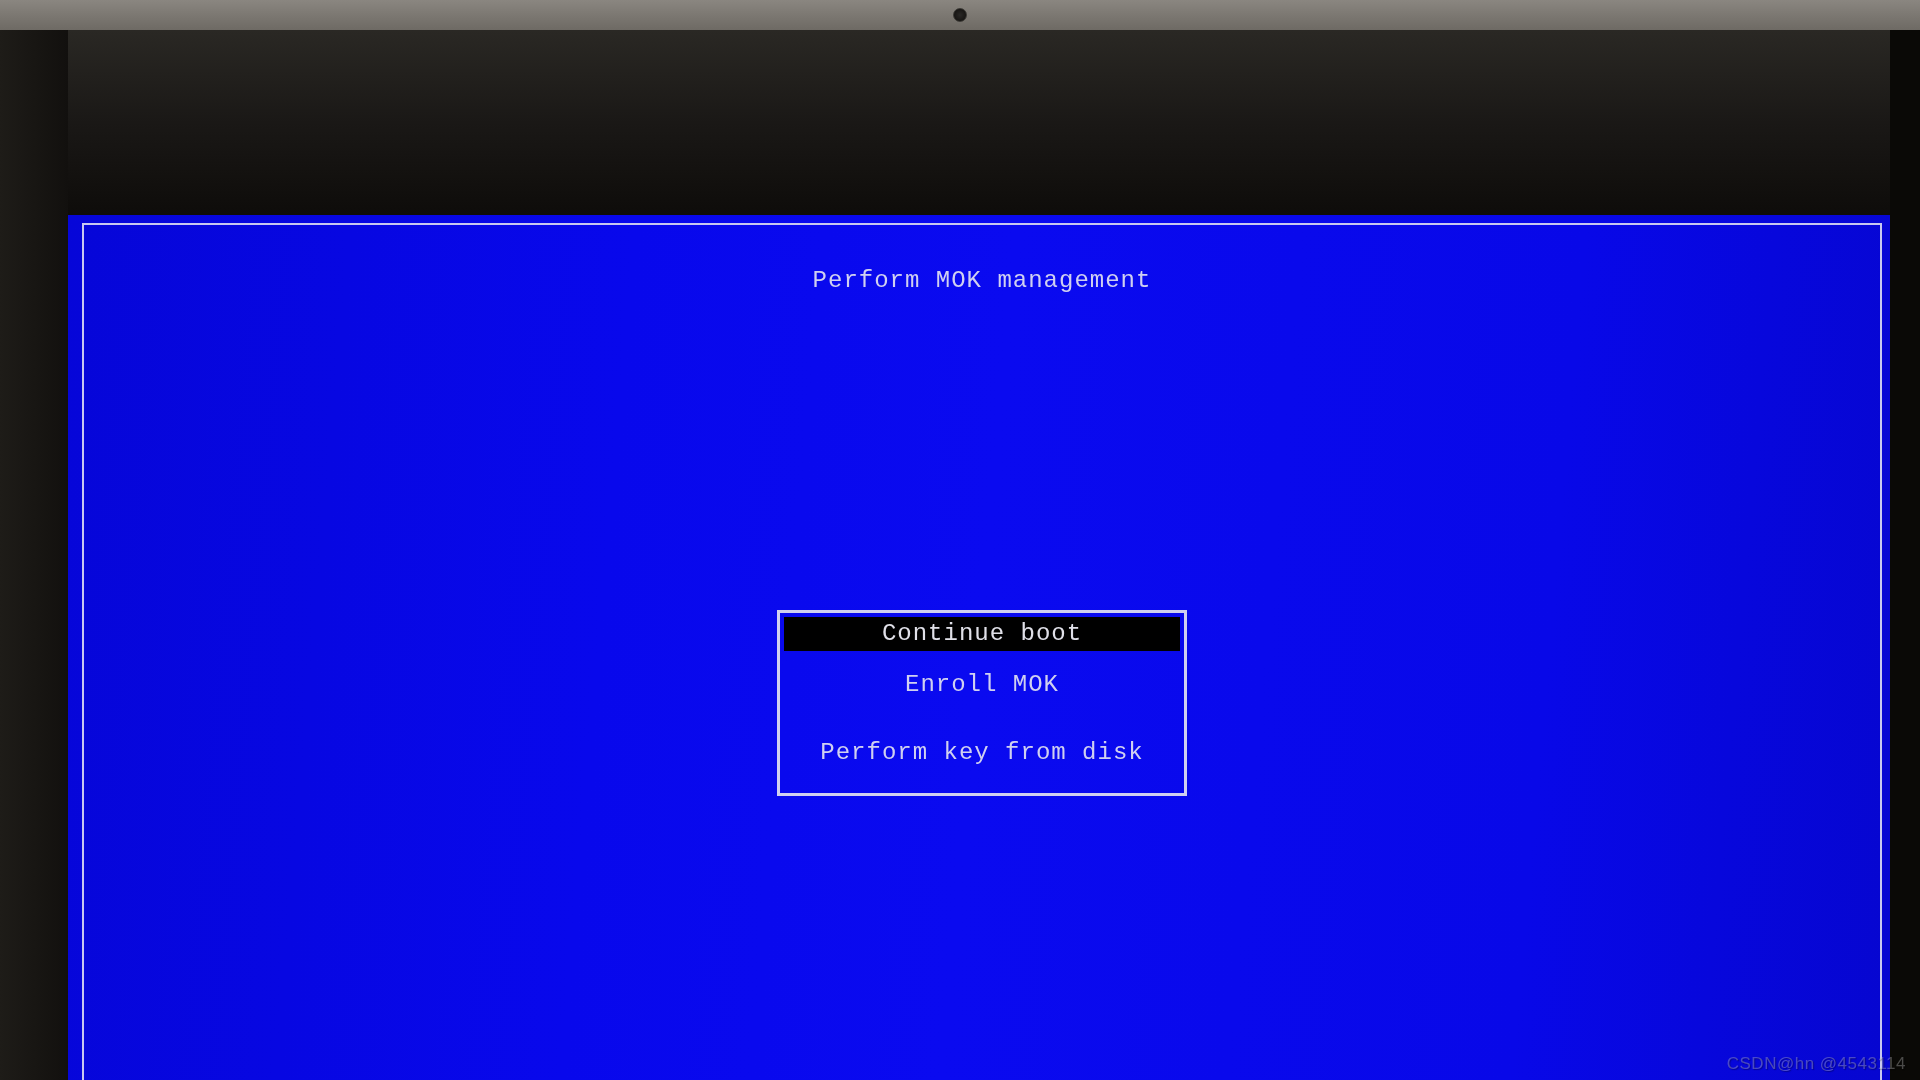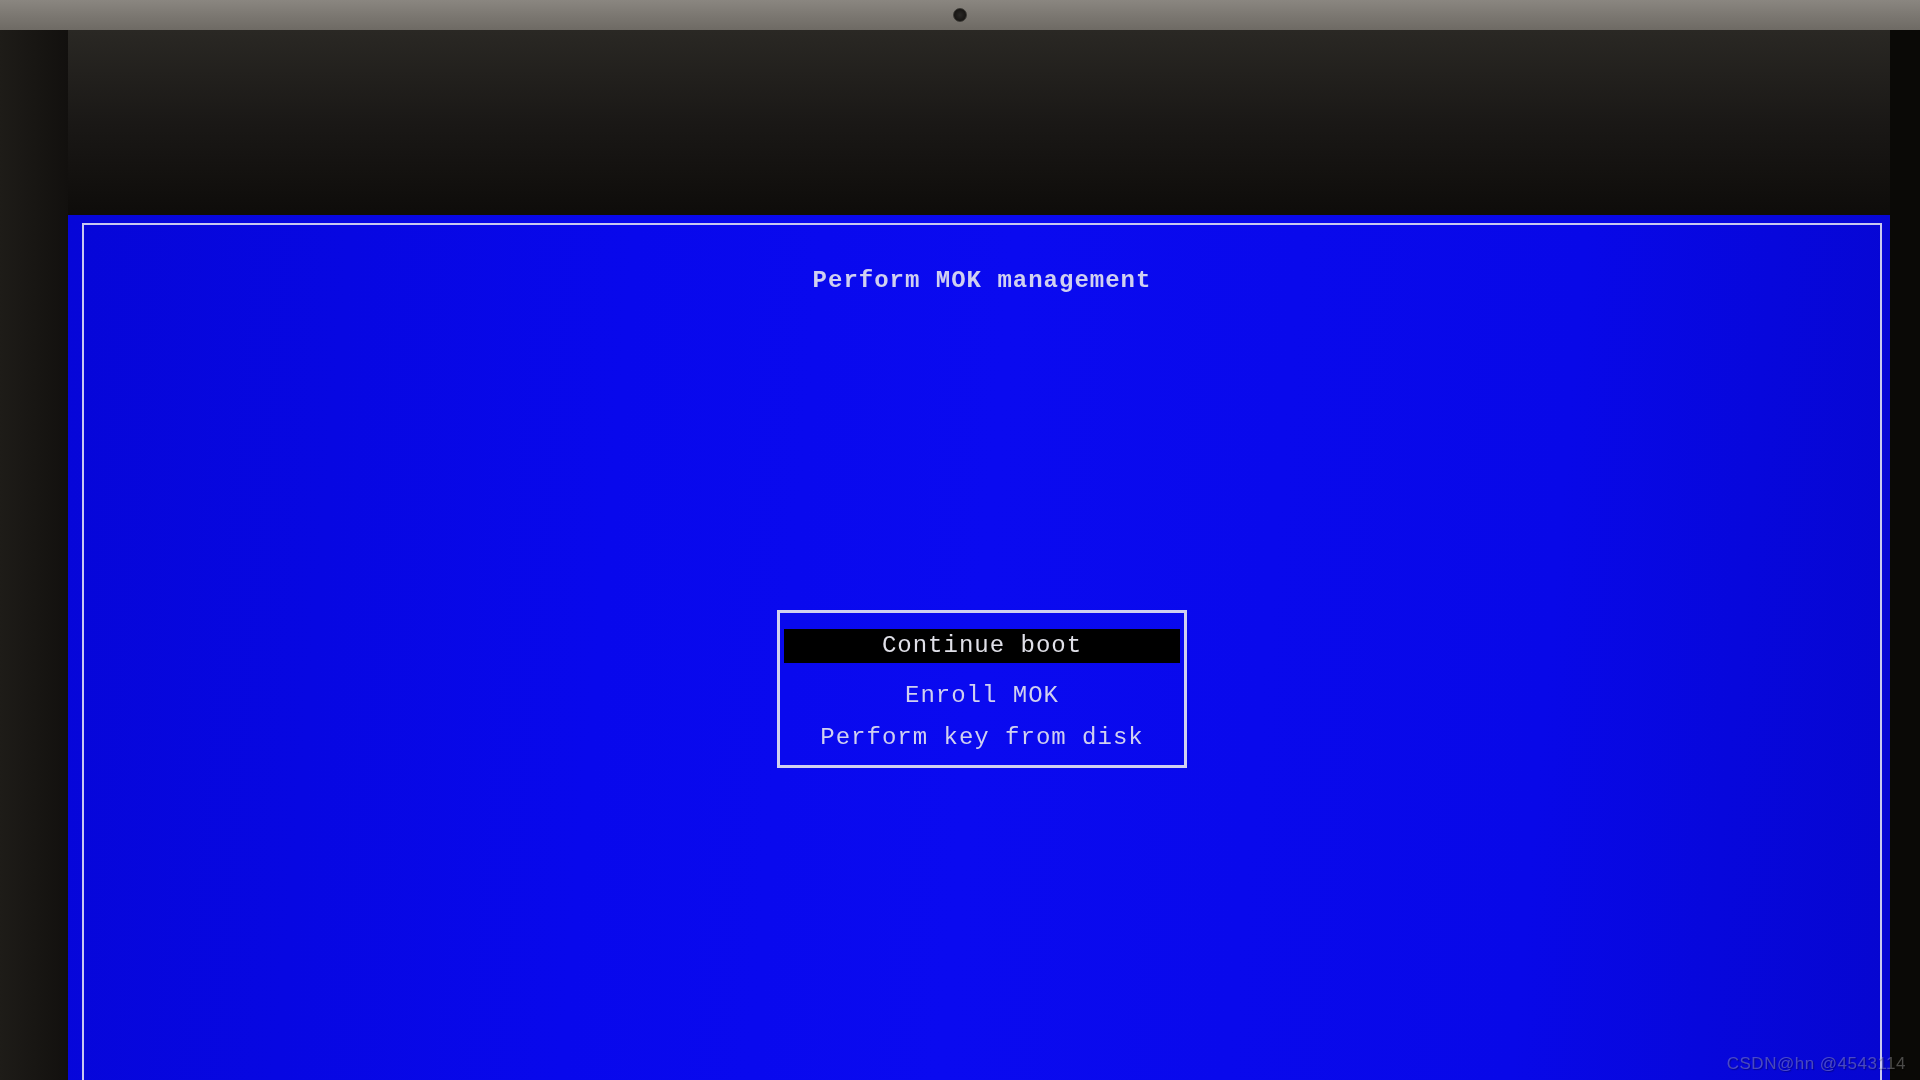--- a/index.html
+++ b/index.html
@@ -95,48 +95,48 @@
     }
     
     .bios-title {
       position: absolute;
       top: 42px;
       left: 50%;
       transform: translateX(-50%);
       color: #d0d0f0;
       font-size: 24px;
       letter-spacing: 1px;
-      font-weight: bold;
+      font-weight: normal;
       white-space: nowrap;
     }
     
     .menu-box {
       position: absolute;
       top: 385px;
       left: 50%;
       transform: translateX(-50%);
       border: 3px solid #d0d0f0;
       padding: 4px 6px 6px 6px;
       min-width: 410px;
     }
     
     .menu-item {
       color: #d0d0f0;
       font-size: 24px;
       text-align: center;
-      padding: 6px 20px;
+      padding: 19px 20px;
       letter-spacing: 1px;
       white-space: nowrap;
       line-height: 1.25;
     }
     
     .menu-item.selected {
       background: #000000;
       color: #e0e0e8;
-      margin: 12px -2px;
+      margin: 0 -2px;
       padding: 2px 22px;
     }
     
     .watermark {
       position: absolute;
       bottom: 6px;
       right: 14px;
       color: rgba(200, 200, 200, 0.35);
       font-family: Arial, sans-serif;
       font-size: 17px;

